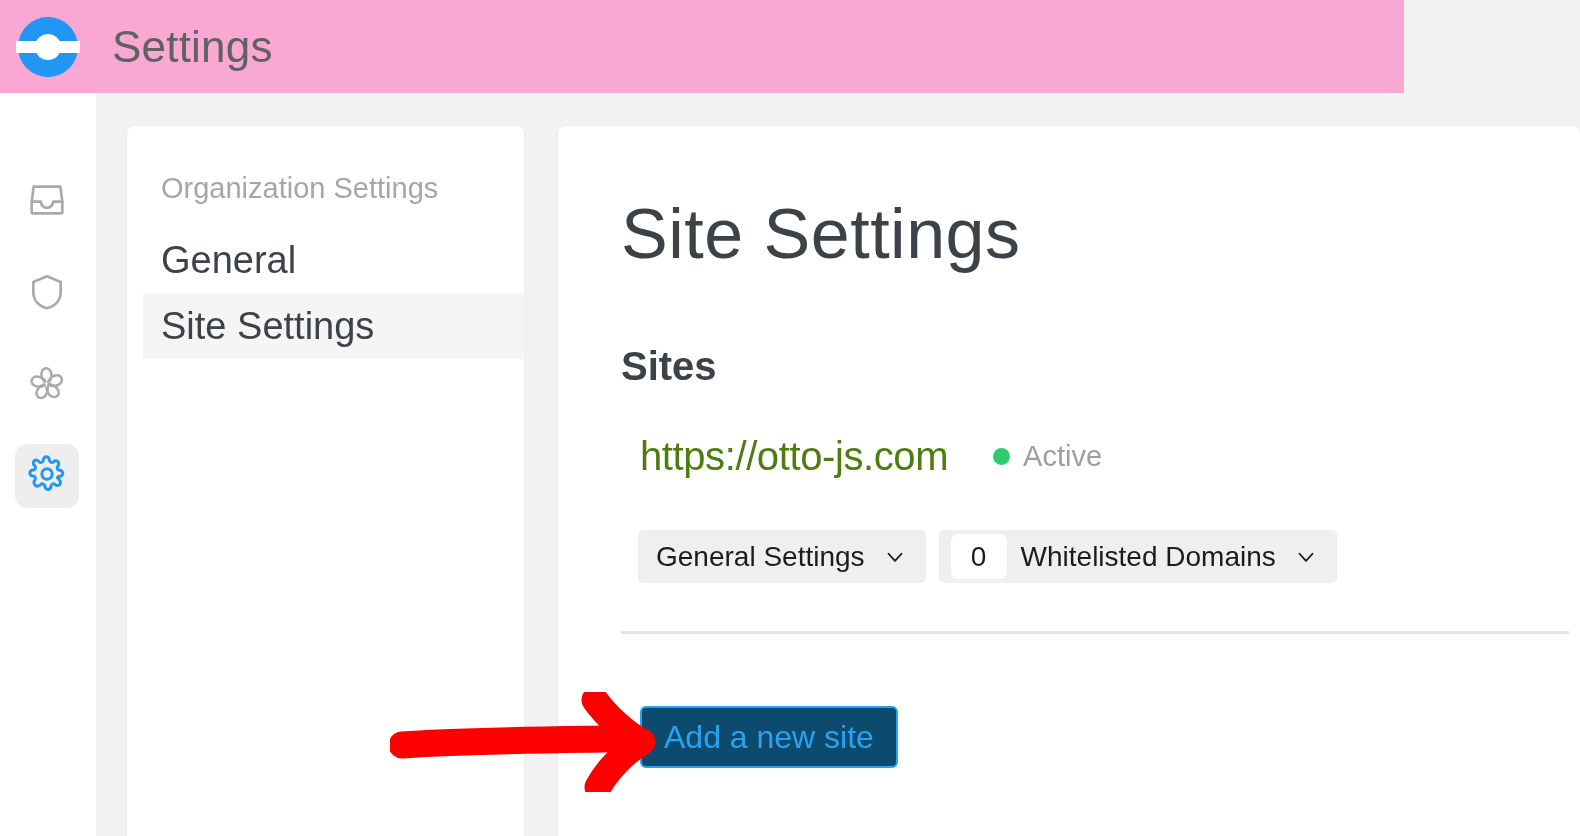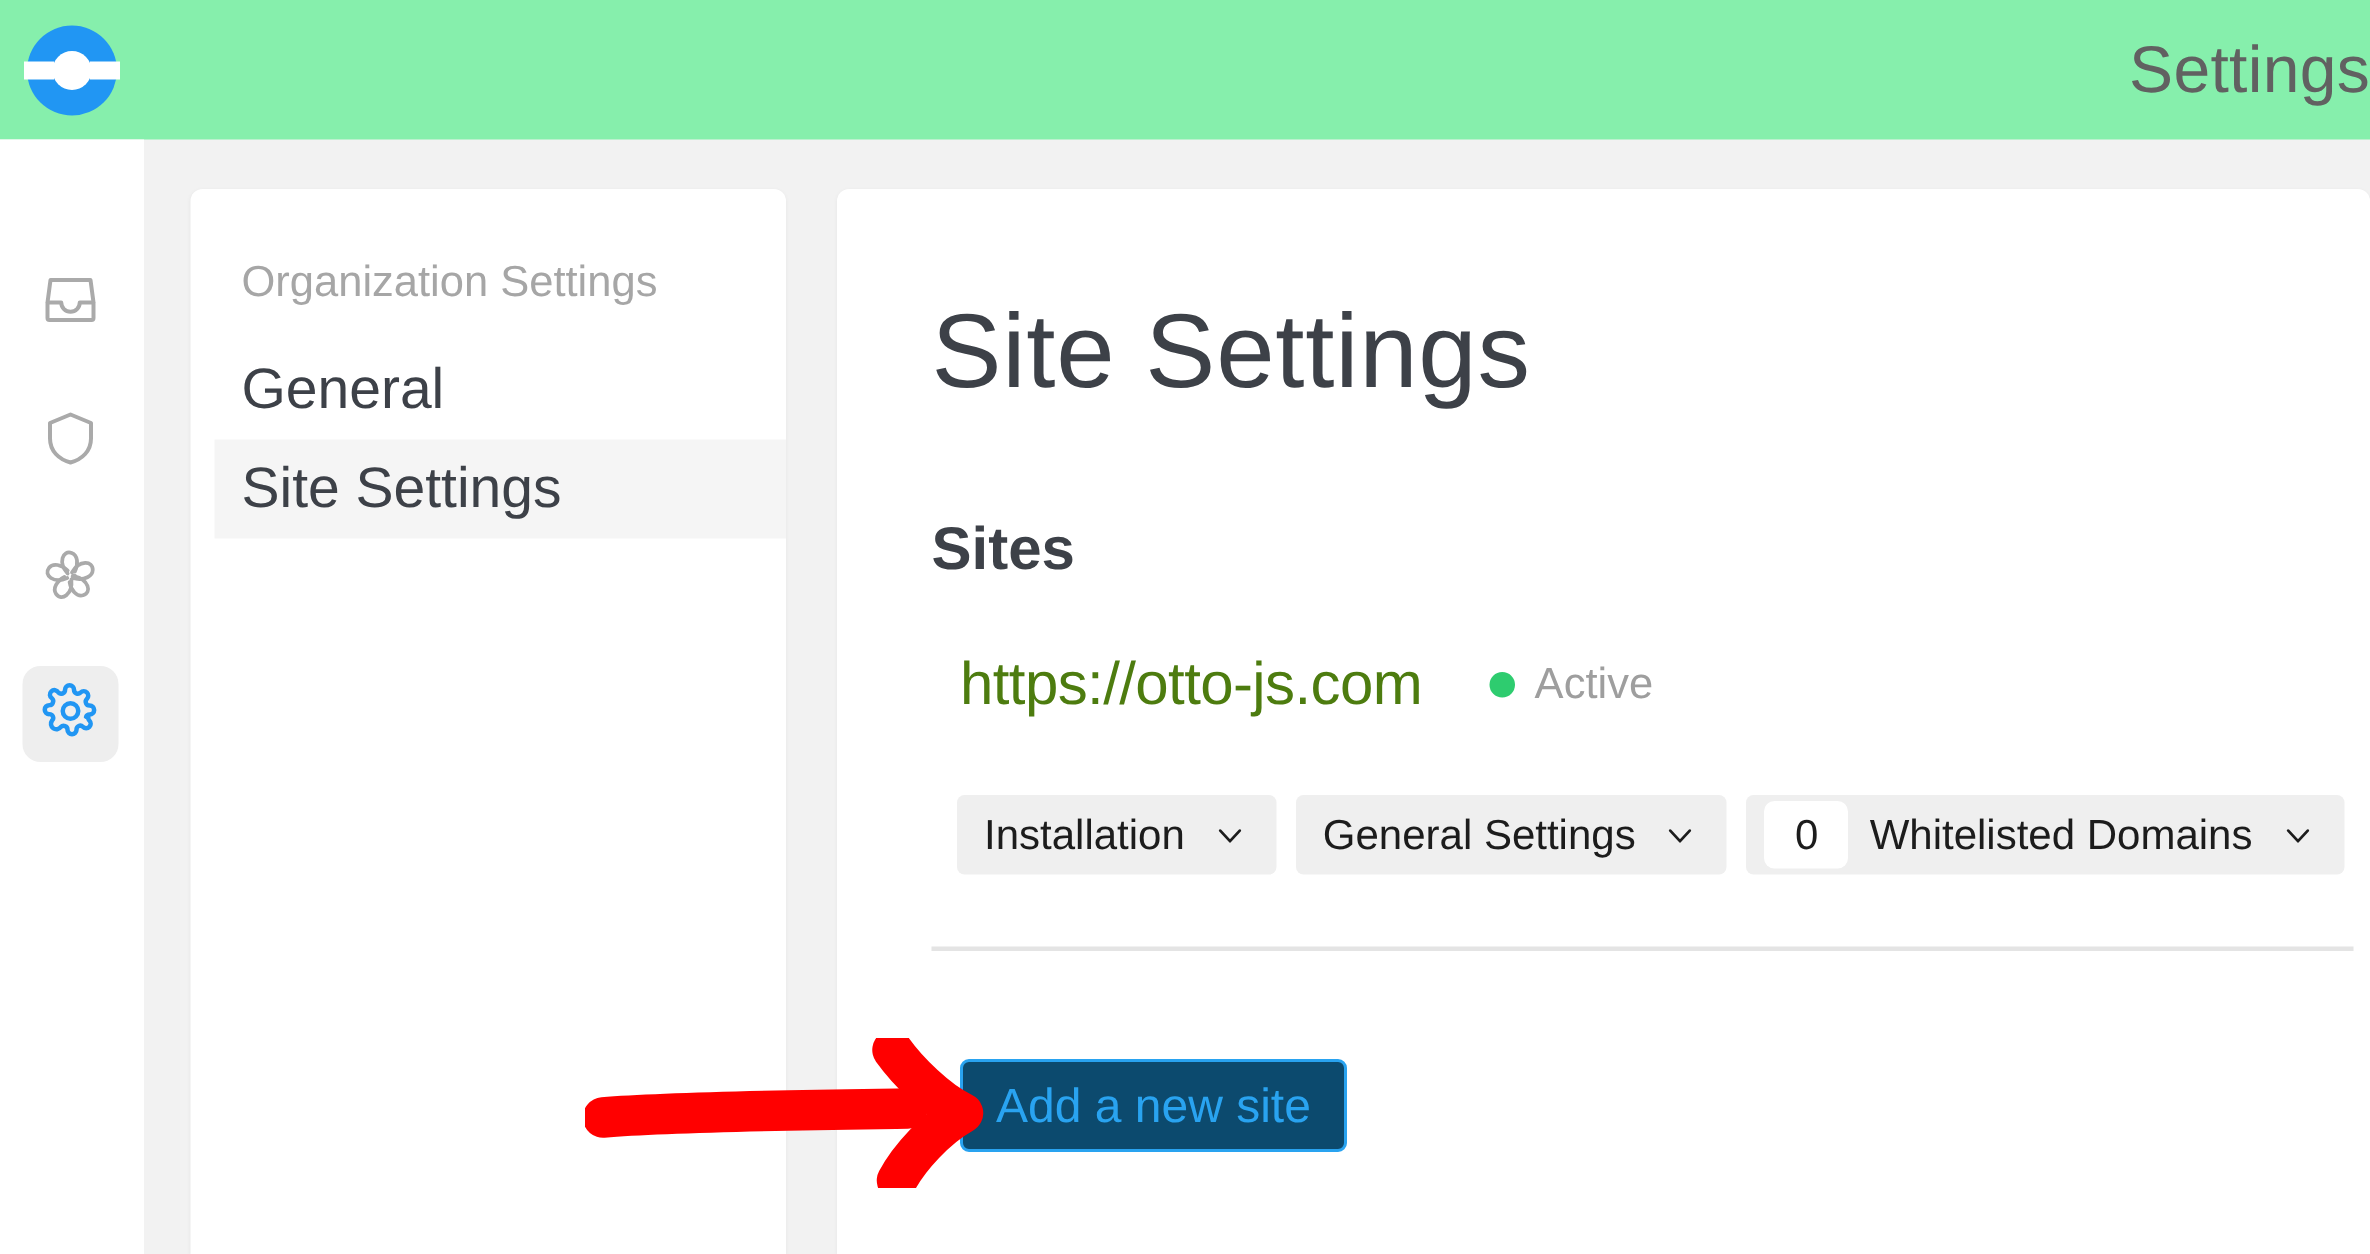--- a/index.html
+++ b/index.html
@@ -16,26 +16,25 @@
     position: relative;
     width: 1580px;
     height: 836px;
     background: #f2f2f2;
   }
 
   
   .header {
     position: absolute;
     left: 0; top: 0;
-    width: 1580px;
+    width: 1404px;
     height: 93px;
-    background: #86efac;
-    display: flex;
-    align-items: center;
-    justify-content: space-between;
+    background: #f9a8d4;
+    display: flex;
+    align-items: center;
   }
   .header-logo {
     margin-left: 16px;
     width: 64px;
     height: 64px;
     display: flex;
     align-items: center;
     justify-content: center;
   }
   .header-title {
@@ -317,28 +316,20 @@
     <div class="site-row">
       <div class="site-url">https://otto-js.com</div>
       <div class="site-status">
         <span class="status-dot"></span>
         <span class="status-text">Active</span>
       </div>
     </div>
 
     <div class="pill-row">
 
-      <button class="pill">
-        <span class="pill-label">Installation</span>
-        <span class="chev">
-          <svg width="26" height="26" viewBox="0 0 24 24" fill="none" stroke="#1c1c1c" stroke-width="1.7" stroke-linecap="round" stroke-linejoin="round">
-            <polyline points="6 9 12 15.5 18 9"></polyline>
-          </svg>
-        </span>
-      </button>
 
       <button class="pill">
         <span class="pill-label">General Settings</span>
         <span class="chev">
           <svg width="26" height="26" viewBox="0 0 24 24" fill="none" stroke="#1c1c1c" stroke-width="1.7" stroke-linecap="round" stroke-linejoin="round">
             <polyline points="6 9 12 15.5 18 9"></polyline>
           </svg>
         </span>
       </button>
 

